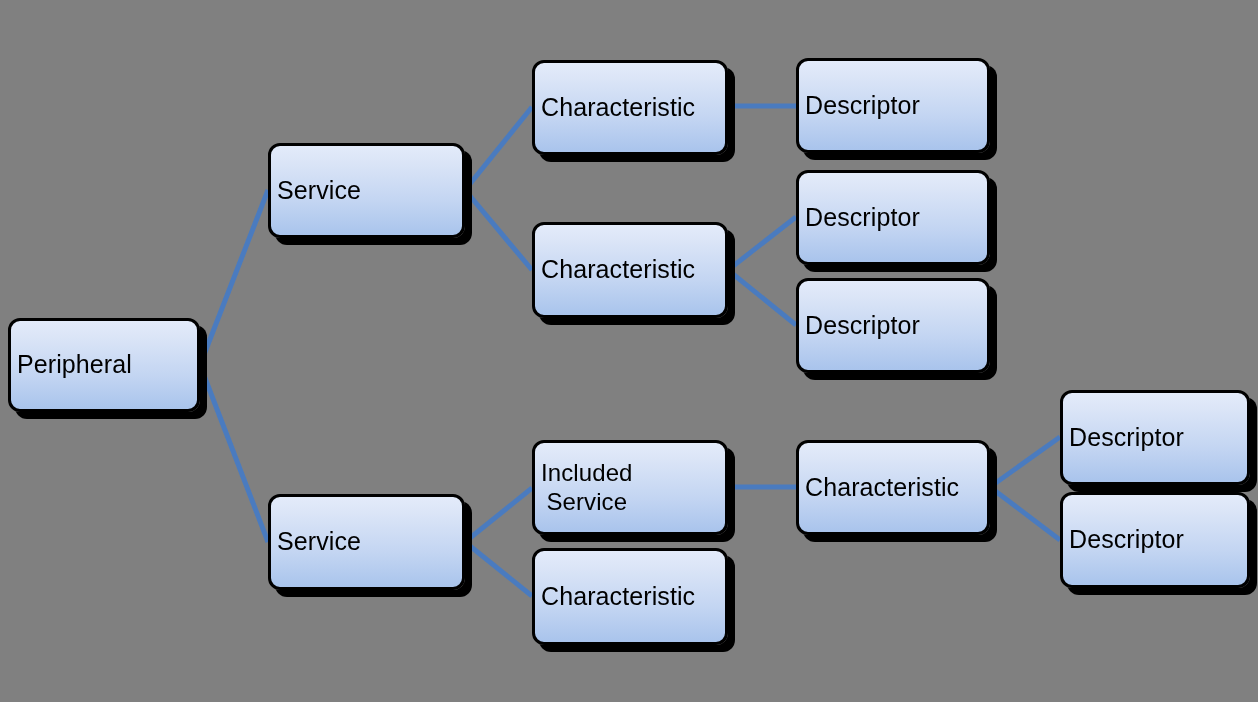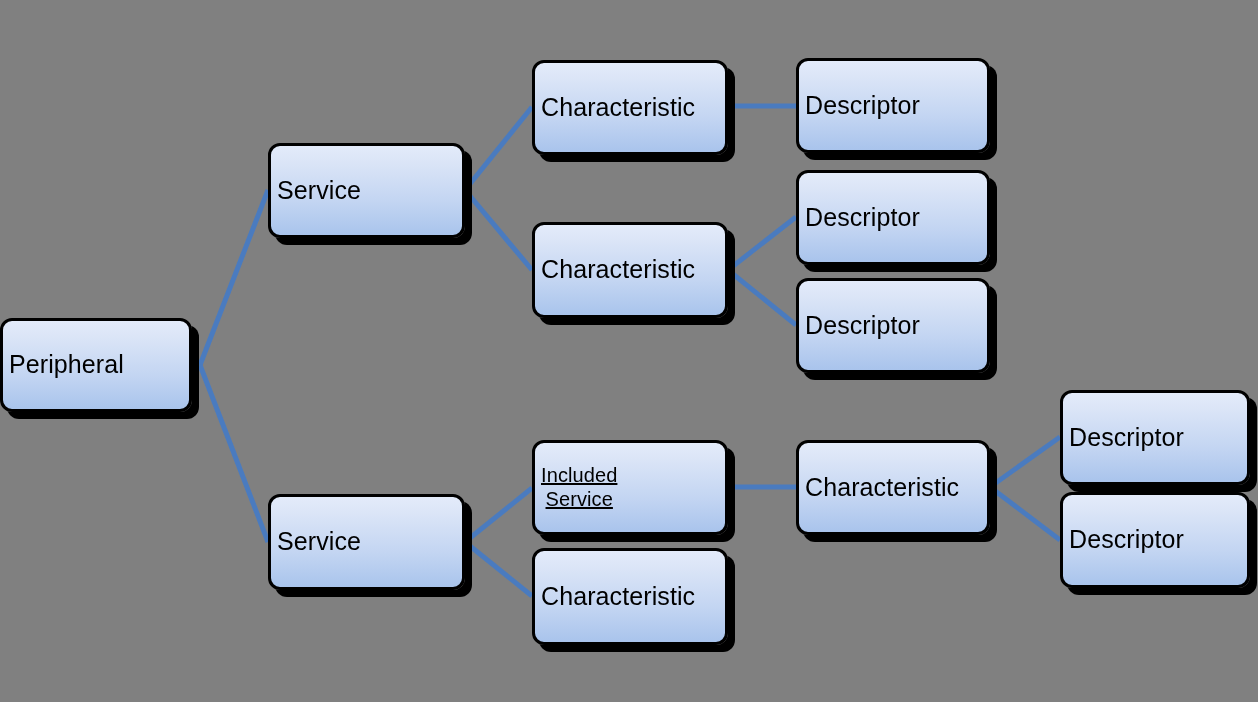--- a/index.html
+++ b/index.html
@@ -45,43 +45,42 @@
     letter-spacing: 0.1px;
     z-index: 5;
     user-select: none;
   }
   .node .label {
     display: block;
     padding: 0 6px;
     white-space: pre-line;
   }
   .node.small-text {
-    font-size: 20px;
-    text-decoration: underline;
+    font-size: 24px;
   }
 </style>
 </head>
 <body>
 
 <div id="diagram">
   <svg id="edge-layer" width="1258" height="702" viewBox="0 0 1258 702">
       <line x1="200" y1="365" x2="268" y2="190" stroke="#4a7bbf" stroke-width="5" stroke-linecap="butt"></line>
       <line x1="200" y1="365" x2="268" y2="542" stroke="#4a7bbf" stroke-width="5" stroke-linecap="butt"></line>
       <line x1="465" y1="190" x2="532" y2="107" stroke="#4a7bbf" stroke-width="5" stroke-linecap="butt"></line>
       <line x1="465" y1="190" x2="532" y2="270" stroke="#4a7bbf" stroke-width="5" stroke-linecap="butt"></line>
       <line x1="728" y1="106" x2="796" y2="106" stroke="#4a7bbf" stroke-width="5" stroke-linecap="butt"></line>
       <line x1="728" y1="270" x2="796" y2="217" stroke="#4a7bbf" stroke-width="5" stroke-linecap="butt"></line>
       <line x1="728" y1="270" x2="796" y2="325" stroke="#4a7bbf" stroke-width="5" stroke-linecap="butt"></line>
       <line x1="465" y1="542" x2="532" y2="488" stroke="#4a7bbf" stroke-width="5" stroke-linecap="butt"></line>
       <line x1="465" y1="542" x2="532" y2="596" stroke="#4a7bbf" stroke-width="5" stroke-linecap="butt"></line>
       <line x1="728" y1="487" x2="796" y2="487" stroke="#4a7bbf" stroke-width="5" stroke-linecap="butt"></line>
       <line x1="990" y1="487" x2="1060" y2="437" stroke="#4a7bbf" stroke-width="5" stroke-linecap="butt"></line>
       <line x1="990" y1="487" x2="1060" y2="540" stroke="#4a7bbf" stroke-width="5" stroke-linecap="butt"></line>
     </svg>
-<div class="node" style="left: 0; top: 318px; width: 192px; height: 94px;">
+<div class="node" style="left: 8px; top: 318px; width: 192px; height: 94px;">
       <span class="label">Peripheral</span>
     </div>
     <div class="node" style="left: 268px; top: 143px; width: 197px; height: 95px;">
       <span class="label">Service</span>
     </div>
     <div class="node" style="left: 532px; top: 60px; width: 196px; height: 95px;">
       <span class="label">Characteristic</span>
     </div>
     <div class="node" style="left: 532px; top: 222px; width: 196px; height: 96px;">
       <span class="label">Characteristic</span>

